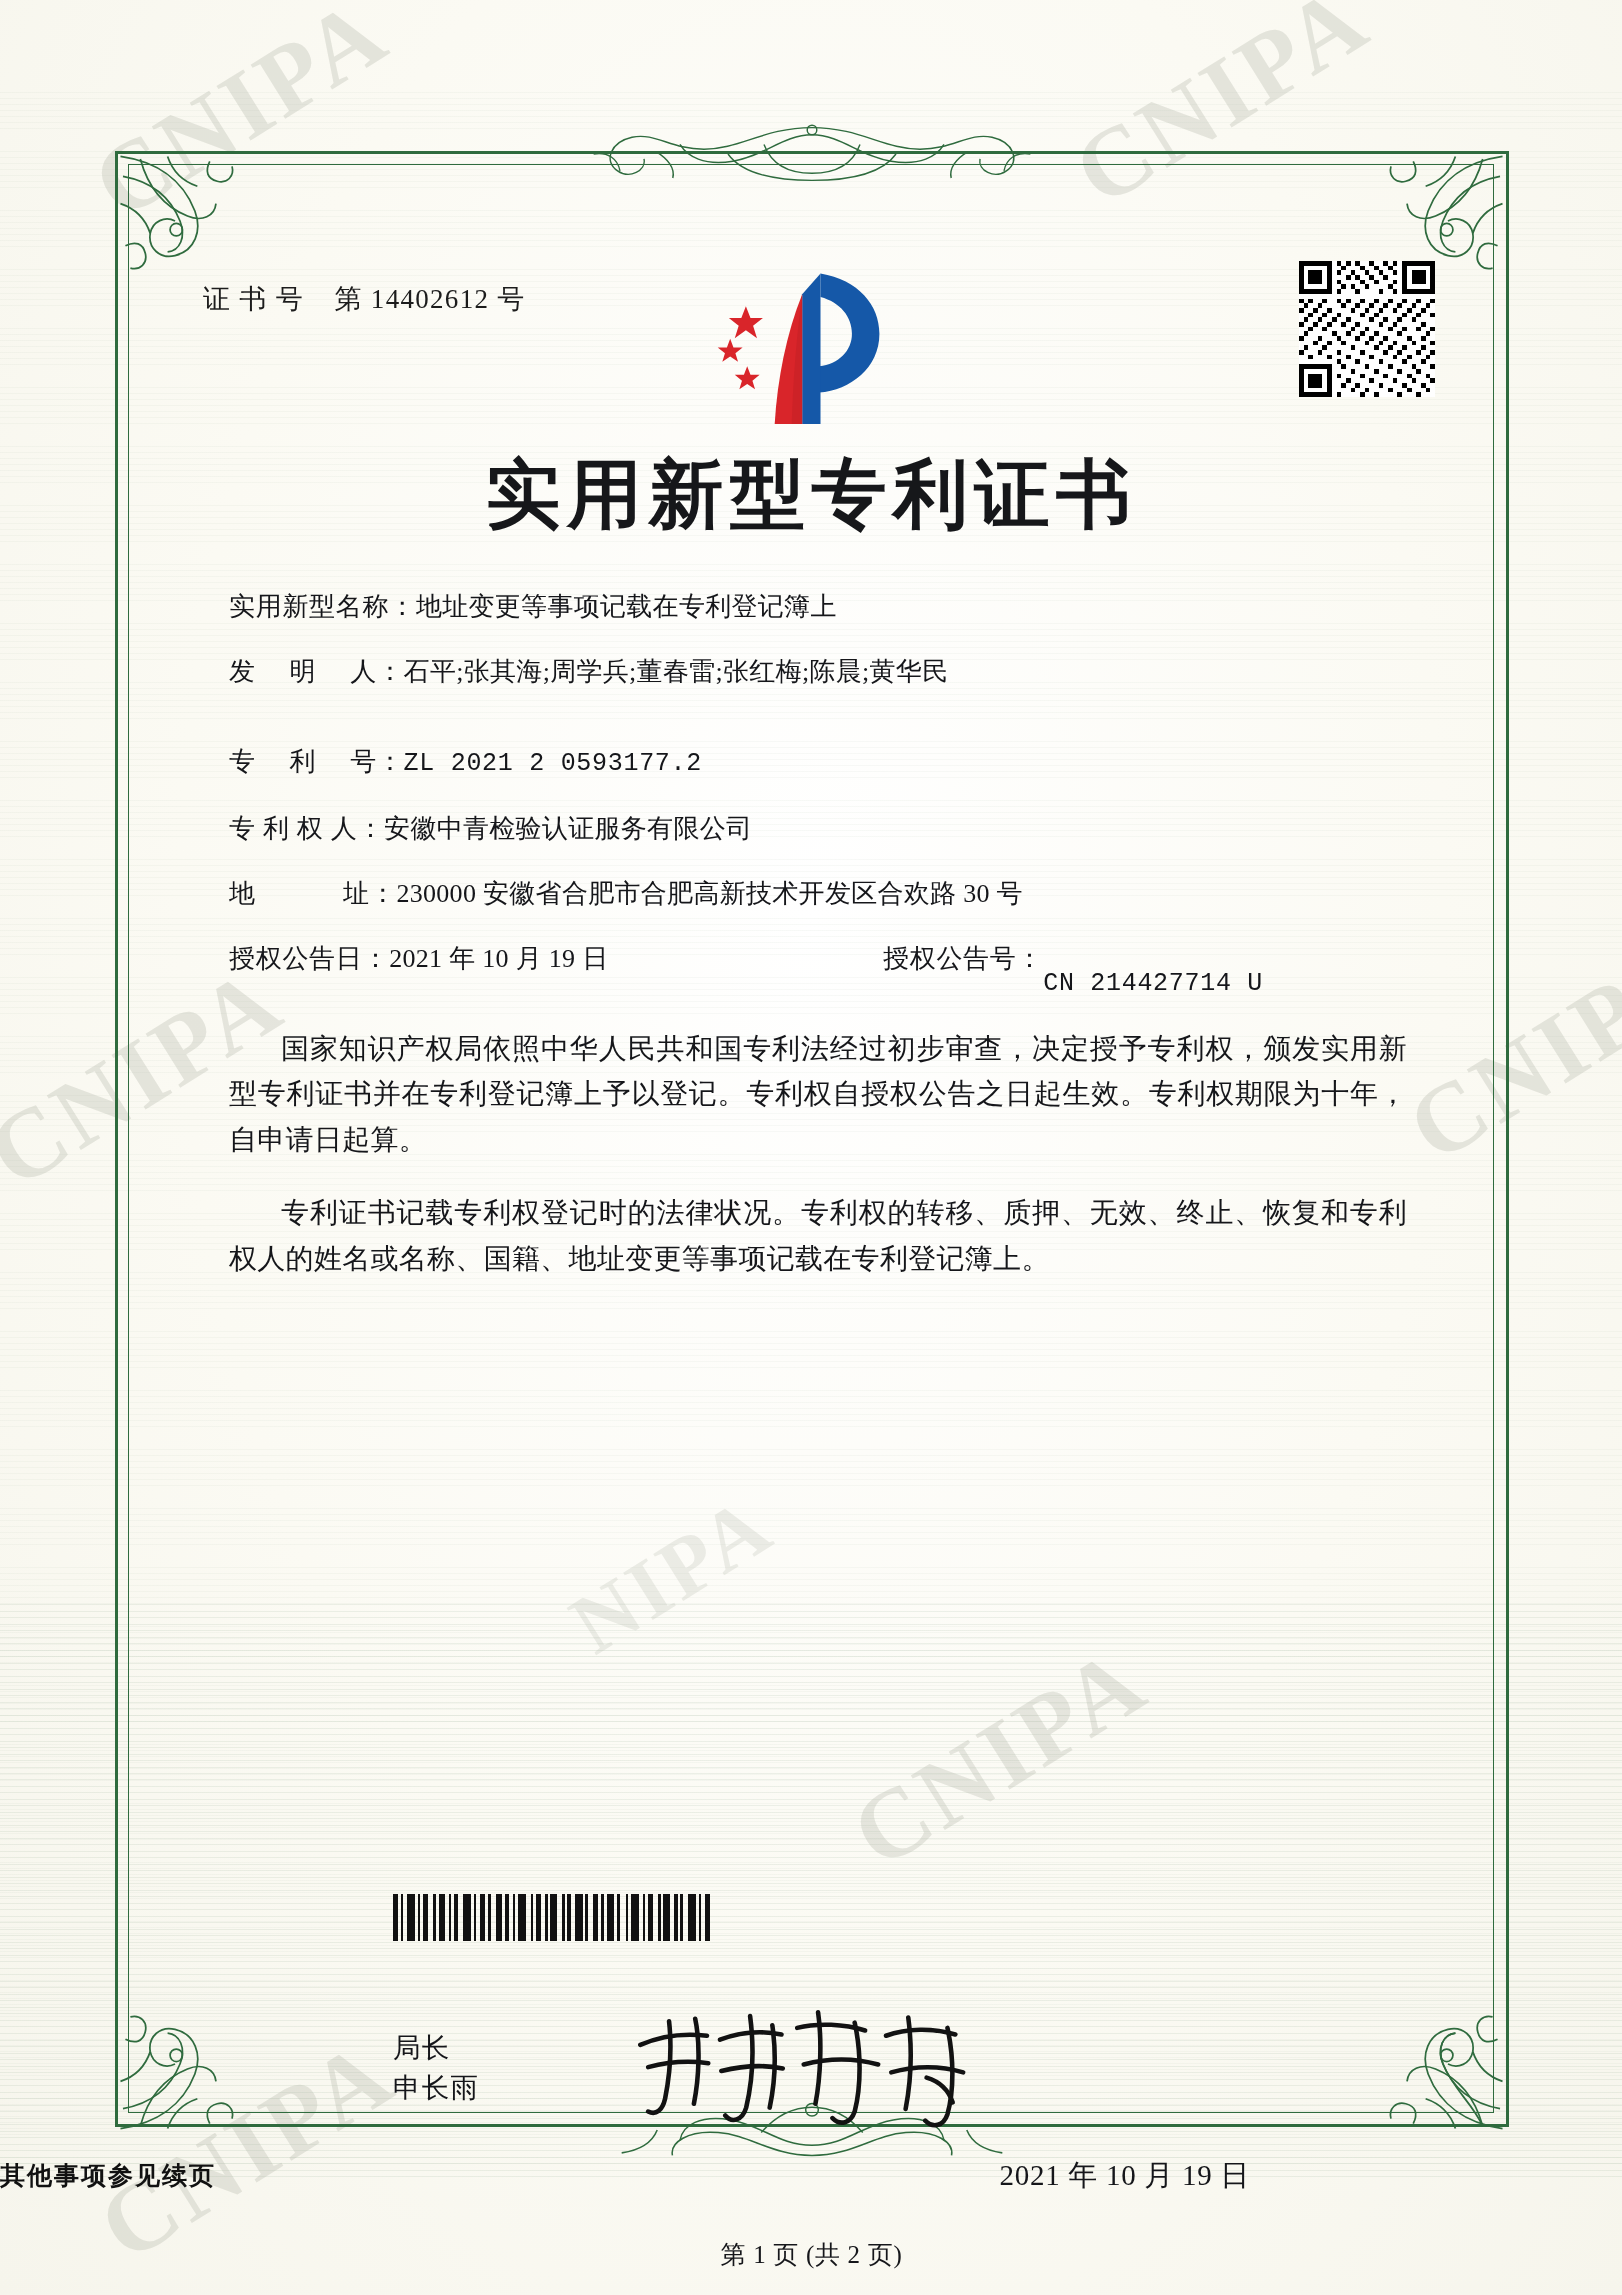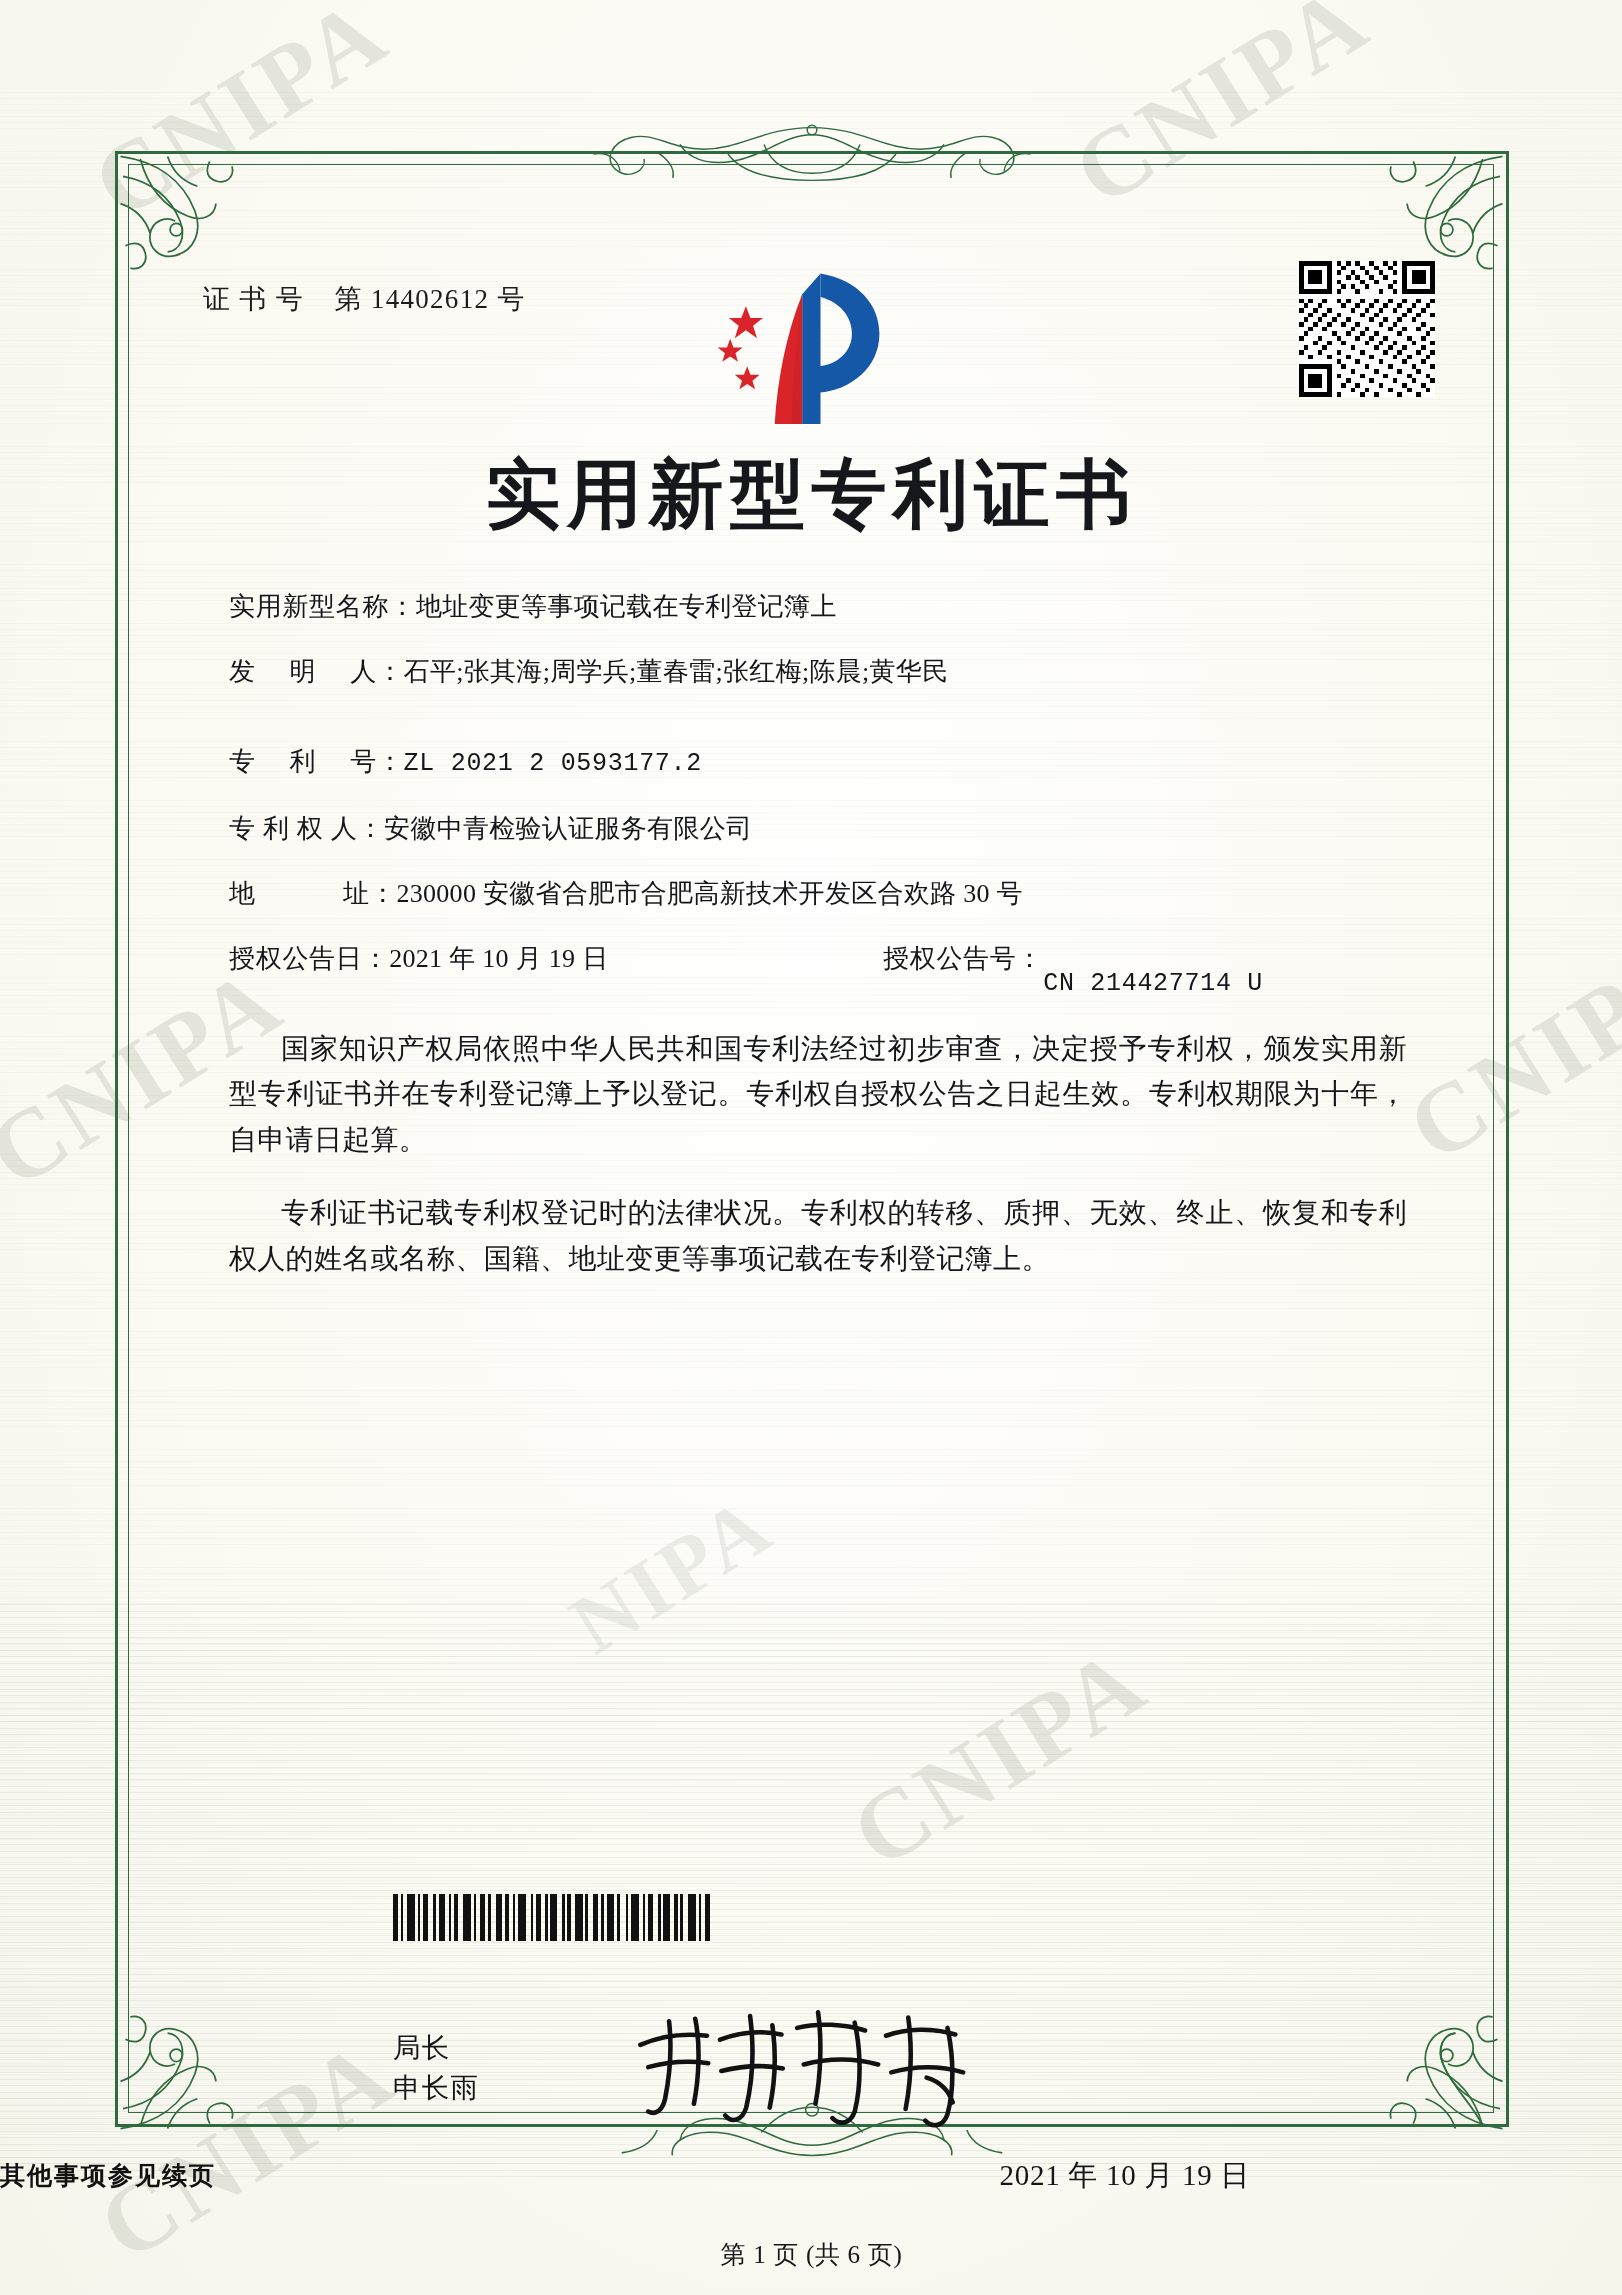--- a/index.html
+++ b/index.html
@@ -714,18 +714,18 @@
         <path d="M404,56 C436,44 476,44 510,54"></path>
         <path d="M438,28 C444,74 442,126 434,168"></path>
         <path d="M412,112 C448,102 488,102 522,112"></path>
         <path d="M498,44 C508,90 508,140 498,176 C492,194 476,198 464,186"></path>
         <path d="M466,120 C486,126 500,140 506,158"></path>
       </g>
     </svg>
 
     <div class="sig-date">2021 年 10 月 19 日</div>
 
-    <div class="page-no">第 1 页 (共 6 页)</div>
+    <div class="page-no">第 1 页 (共 2 页)</div>
   </div>
 
   <div class="footer-note">其他事项参见续页</div>
 </div>
 
 
 </body></html>

